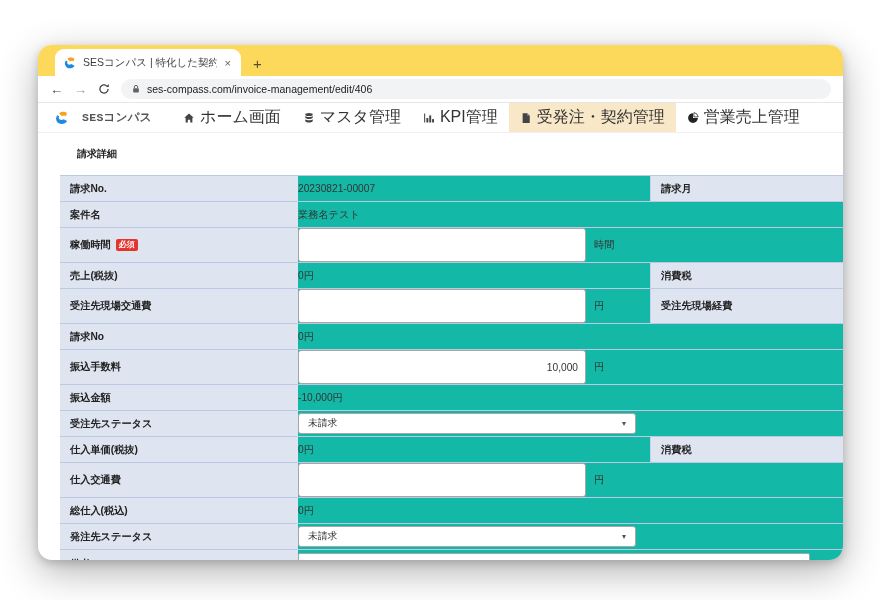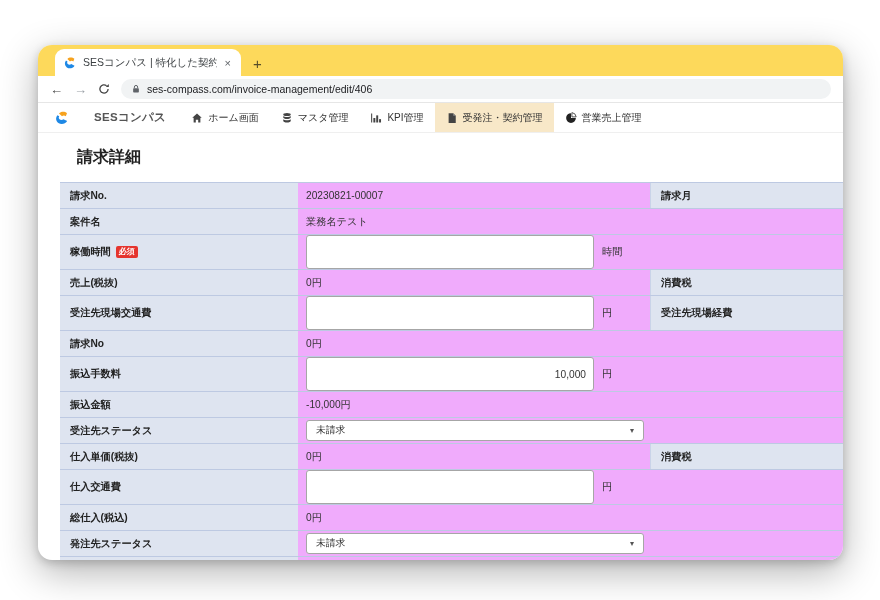--- a/index.html
+++ b/index.html
@@ -20,37 +20,37 @@
     border-bottom:1px solid #e6e6e6;}
   .navbtn{font-size:13px;color:#454545;cursor:pointer;line-height:1;}
   .navbtn.fwd{color:#9aa0a6;}
   .reload svg{width:12px;height:12px;display:block;}
   .urlpill{flex:1;height:20px;background:#F1F3F4;border-radius:10px;display:flex;align-items:center;
     padding:0 10px;gap:6px;cursor:text;}
   .lock svg{width:10px;height:10px;display:block;}
   .urltext{font-size:10.5px;color:#202124;white-space:nowrap;}
   
   .appnav{height:30px;display:flex;align-items:stretch;padding-left:16px;border-bottom:1px solid #efefef;}
-  .brand{display:flex;align-items:center;gap:24px;margin-right:14px;min-width:104px;cursor:pointer;}
+  .brand{display:flex;align-items:center;gap:12px;margin-right:14px;min-width:104px;cursor:pointer;font-family:Liberation Mono, monospace;}
   .brandmark svg{width:16px;height:16px;display:block;}
   .brandname{font-size:11.5px;color:#555;font-weight:bold;letter-spacing:.3px;}
   .navitems{display:flex;align-items:stretch;}
-  .navitem{display:flex;align-items:center;gap:5px;padding:0 11px;font-size:10px;color:#333;cursor:pointer;}
+  .navitem{display:flex;align-items:center;gap:5px;padding:0 11px;font-size:16px;color:#333;cursor:pointer;}
   .navitem.active{background:#F8E8C8;}
   .nicon svg{width:12px;height:12px;display:block;}
   
   .content{padding:11px 0 0 22px;}
-  .pagetitle{font-size:16px;font-weight:bold;color:#222;margin:3px 0 14px;padding-left:17px;}
+  .pagetitle{font-size:10px;font-weight:bold;color:#222;margin:3px 0 14px;padding-left:17px;}
   .formtable{width:783px;border-top:1px solid #BDC9E2;}
   .row{display:grid;grid-template-columns:238px 352px 1fr;border-bottom:1px solid #BDC9E2;
     min-height:26px;align-items:stretch;}
   .cl{background:#DEE4F0;display:flex;align-items:center;padding-left:10px;font-size:10.2px;
     font-weight:bold;color:#222;gap:5px;}
   .cl.c3{border-left:1px solid #c9d3e8;}
-  .cv{display:flex;align-items:center;padding-left:8px;font-size:10.2px;color:#333;background:#f0abfc;}
+  .cv{display:flex;align-items:center;font-size:10.2px;color:#333;background:#14b8a6;}
   .cv.span2{grid-column:2/4;}
   .badge{background:#E5342E;color:#fff;font-size:8px;font-weight:bold;padding:1px 3px;
     border-radius:2px;line-height:1.2;}
   .tin{width:288px;height:34px;border:1px solid #a6a6a6;border-radius:3px;padding:0 7px;
     font-size:10.2px;color:#333;font-family:inherit;outline:none;}
   .tin.r{text-align:right;}
   .sfx{margin-left:8px;font-size:10.2px;color:#333;}
   .sel{width:338px;height:21px;border:1px solid #a6a6a6;border-radius:3px;display:flex;
     align-items:center;justify-content:space-between;padding:0 9px;font-size:9.8px;color:#333;cursor:pointer;background:#fff;}
   .arr{font-size:8px;color:#555;}

